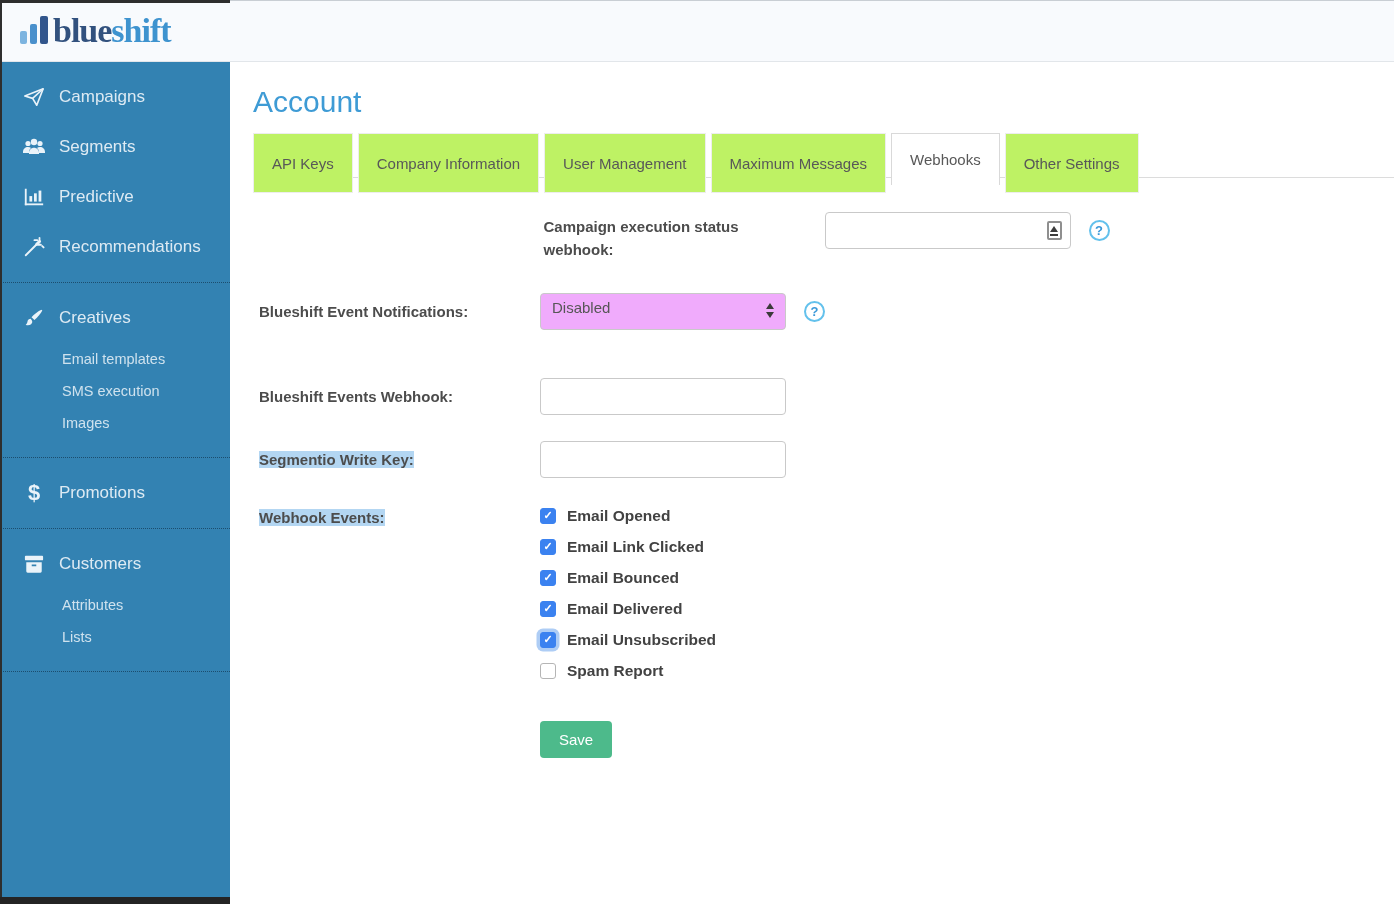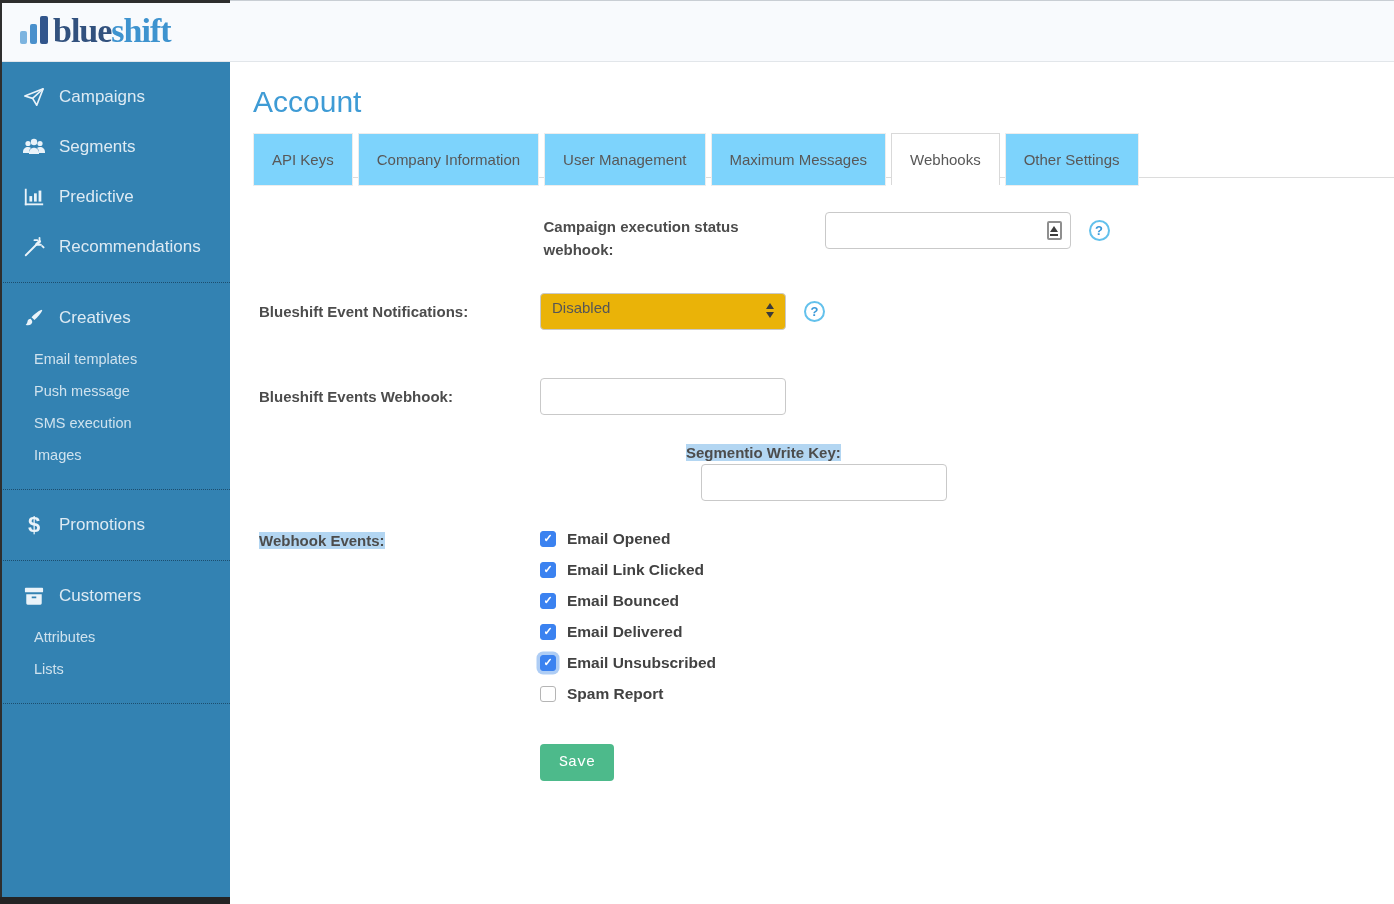--- a/index.html
+++ b/index.html
@@ -30,34 +30,34 @@
   .sidebar { position:absolute; left:0; top:62px; width:230px; bottom:7px; background:#3382b2; z-index:6; }
   .side-group { padding:10px 0; }
   .side-divider { border-top:1px dotted rgba(10,35,55,.55); margin:0; }
   .side-item { display:flex; align-items:center; height:50px; padding-left:22px; color:#ddeaf3;
     font-size:17px; cursor:pointer; }
   .side-item .ic { width:24px; height:24px; margin-right:13px; display:flex; align-items:center;
     justify-content:center; flex:0 0 24px; }
   .side-item .ic svg { display:block; }
   .dollar-glyph { font-size:22px; font-weight:bold; color:#eaf3f9; }
   .side-sub { padding:0 0 8px 0; }
-  .side-subitem { display:flex; align-items:center; height:32px; padding-left:34px; color:#cfe2ee;
+  .side-subitem { display:flex; align-items:center; height:32px; padding-left:62px; color:#cfe2ee;
     font-size:14.5px; cursor:pointer; }
 
   
   .main { position:absolute; left:230px; top:62px; right:0; bottom:0; background:#fff;
     padding:22px 0 0 23px; }
   .page-title { font-size:30px; line-height:35px; color:#3e9bd5; font-weight:500; }
 
   
   .tabwrap { position:relative; margin-top:14px; height:52px; }
   .tabline { position:absolute; top:44px; left:0; right:0; height:1px; background:#dcdcdc; }
   .tabs { position:absolute; top:0; left:0; display:flex; align-items:flex-start; }
-  .tab { height:53px; display:flex; align-items:center; padding:0 18px; margin-right:5px;
-    background:#7dd3fc; border:1px solid #ededed; font-size:15px; color:#585858;
+  .tab { height:60px; display:flex; align-items:center; padding:0 18px; margin-right:5px;
+    background:#bef264; border:1px solid #ededed; font-size:15px; color:#585858;
     white-space:nowrap; cursor:pointer; position:relative; z-index:1; }
   .tab.active { height:52px; background:#fff; border:1px solid #d9d9d9; border-bottom:none; z-index:2; }
 
   
   .form { margin-top:27px; }
   .frow { display:flex; align-items:center; }
   .frow.top { align-items:flex-start; }
   .flabel { width:287px; padding-left:6px; padding-right:20px; font-weight:bold; font-size:15px;
     color:#4c4c4c; line-height:23px; }
   .hl { background:#b3d6f2; }
@@ -65,49 +65,49 @@
   .tinput { width:246px; height:37px; border:1px solid #c9c9c9; border-radius:4px; background:#fff;
     font-size:15px; color:#444; padding:0 30px 0 10px; outline:none; font-family:"Liberation Sans",sans-serif; }
   .tinput.plain { padding-right:10px; }
   .inwrap { position:relative; display:flex; align-items:center; }
   .autofill { position:absolute; right:9px; top:9px; width:15px; height:19px; border:2px solid #8f8f8f;
     border-radius:2px; display:flex; flex-direction:column; align-items:center; justify-content:center; }
   .autofill .tri { width:0; height:0; border-left:4px solid transparent; border-right:4px solid transparent;
     border-bottom:6px solid #3c3c3c; }
   .autofill .base { width:8px; height:2px; background:#3c3c3c; margin-top:2px; }
   .selectbox { position:relative; width:246px; height:37px; border:1px solid #c9c9c9; border-radius:4px;
-    background:#eab308; display:flex; align-items:center; padding:0 28px 8px 11px; font-size:15px;
+    background:#f0abfc; display:flex; align-items:center; padding:0 28px 8px 11px; font-size:15px;
     color:#565656; cursor:pointer; }
   .sel-arrows { position:absolute; right:11px; top:9px; display:flex; flex-direction:column; align-items:center; }
   .sel-arrows .up { width:0; height:0; border-left:4.5px solid transparent; border-right:4.5px solid transparent;
     border-bottom:6px solid #3a3a3a; margin-bottom:3px; }
   .sel-arrows .down { width:0; height:0; border-left:4.5px solid transparent; border-right:4.5px solid transparent;
     border-top:6px solid #3a3a3a; }
   .help { width:21px; height:21px; border:2px solid #63c1ec; border-radius:50%; color:#3a98d8;
     font-size:13px; font-weight:bold; display:flex; align-items:center; justify-content:center;
     margin-left:18px; cursor:pointer; flex:0 0 21px; }
 
   .mb-r1 { margin-bottom:32px;justify-content:center; }
   .mb-r2 { margin-bottom:48px; }
   .mb-r3 { margin-bottom:26px; }
-  .mb-r4 { margin-bottom:27px;flex-direction:column; }
+  .mb-r4 { margin-bottom:27px; }
 
   
   .cbcol { padding-top:2px; }
   .cbrow { display:flex; align-items:center; margin-bottom:14px; height:17px; cursor:pointer; }
   .cbox { width:16px; height:16px; border:1px solid #b5b5b5; border-radius:3px; background:#fff;
     display:flex; align-items:center; justify-content:center; flex:0 0 16px; }
   .cbox.checked { background:#3b82f0; border-color:#3b82f0; }
   .cbox.checked::after { content:"✓"; color:#fff; font-size:11px; font-weight:bold; line-height:1; }
   .cbox.focused { box-shadow:0 0 0 3.5px #aecdf5; }
   .cblabel { margin-left:11px; font-weight:bold; font-size:15.5px; color:#424242; }
 
   .save-btn { margin-top:28px; margin-left:287px; background:#4dba8b; color:#fff; border:none;
     border-radius:4px; font-size:15px; padding:10px 19px; cursor:pointer;
-    font-family:Liberation Mono, monospace; }
+    font-family:Liberation Sans, sans-serif; }
 </style>
 </head>
 <body>
 
 <div class="frame">
   <div class="edge-left"></div>
   <div class="edge-top-dark"></div>
   <div class="edge-top-light"></div>
   <div class="edge-bottom"></div>
 
@@ -177,23 +177,20 @@
           <svg width="20" height="20" viewBox="0 0 24 24" fill="#eaf3f9">
               <path d="M21 2c-4 1.5-9 5.5-12 9l3.5 3.5C16 11.5 20 6.5 22 3z"></path>
               <path d="M8 13c-2 0-3.5 1.4-3.8 3.2C4 18 3 19.5 2 20c1.8 1 4.8.8 6.5-.6 1.4-1.2 1.8-3 1-4.4z"></path>
             </svg>
         </span>
         <span>Creatives</span>
       </div>
       <div class="side-sub">
         <div class="side-subitem">
             <span>Email templates</span>
-          </div>
-        <div class="side-subitem">
-            <span>Push message</span>
           </div>
         <div class="side-subitem">
             <span>SMS execution</span>
           </div>
         <div class="side-subitem">
             <span>Images</span>
           </div>
       </div>
     </div>
     <div class="side-divider"></div>

